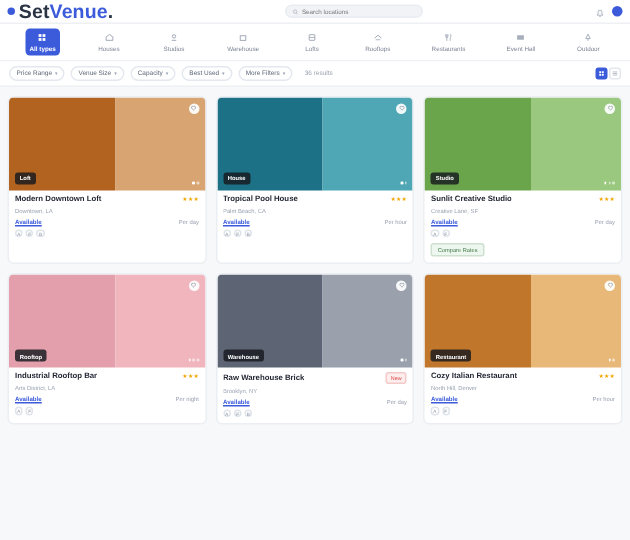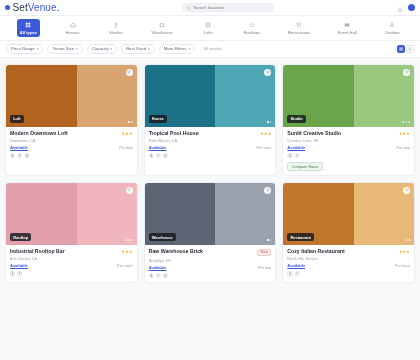--- a/index.html
+++ b/index.html
@@ -12,21 +12,21 @@
   .app { width: 420px; height: 360px; display: flex; flex-direction: column; background:#f7f8fa; }
 
   
   .topbar {
     background: #ffffff; height: 16px;
     display: flex; align-items: center; padding: 0 5px;
     border-bottom: 1px solid #eef0f3; flex: 0 0 auto;
   }
   .brand { display: flex; align-items: center; gap: 2.5px; }
   .brand-dot { width: 5px; height: 5px; border-radius: 50%; background: #3b5bdb; }
-  .brand-name { font-size: 10px; font-weight: 400; letter-spacing: .1px; color:#2b3445; }
+  .brand-name { font-size: 13px; font-weight: 700; letter-spacing: .1px; color:#2b3445; }
   .brand-name .accent { color:#3b5bdb; }
 
   .search-wrap { flex: 1; display: flex; justify-content: center; }
   .search {
     width: 92px; height: 9px; background: #f1f3f6; border: 1px solid #e9ecf1;
     border-radius: 5px; display: flex; align-items: center; gap: 2px; padding: 0 4px;
   }
   .search svg { flex: 0 0 auto; }
   .search input {
     border: none; outline: none; background: transparent;

